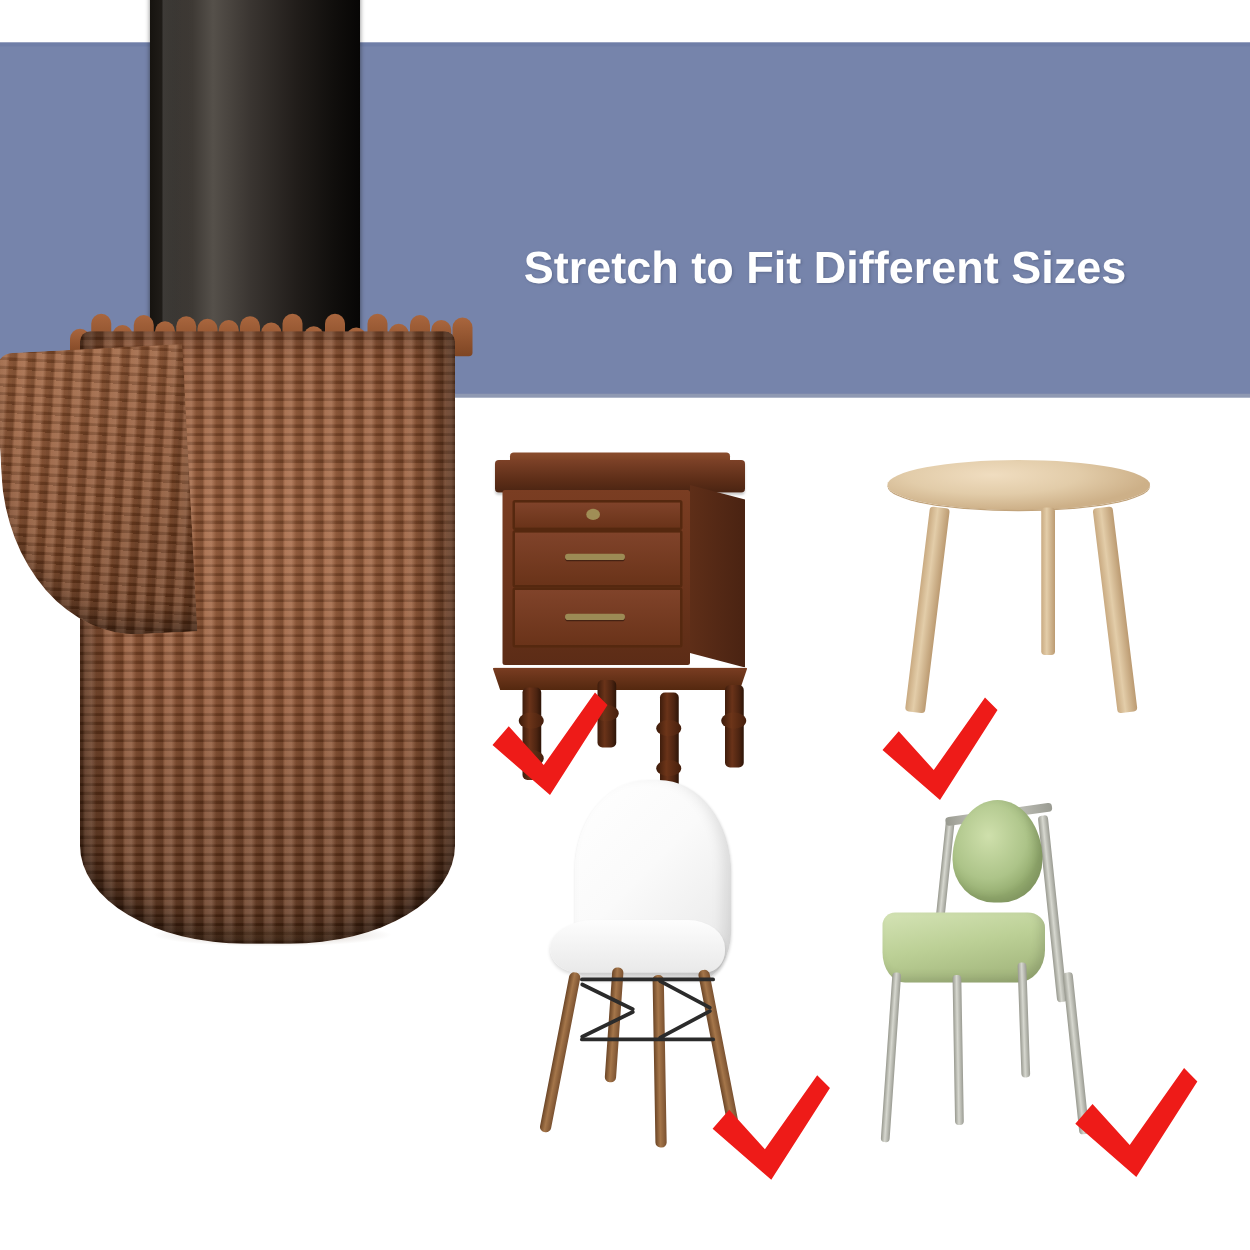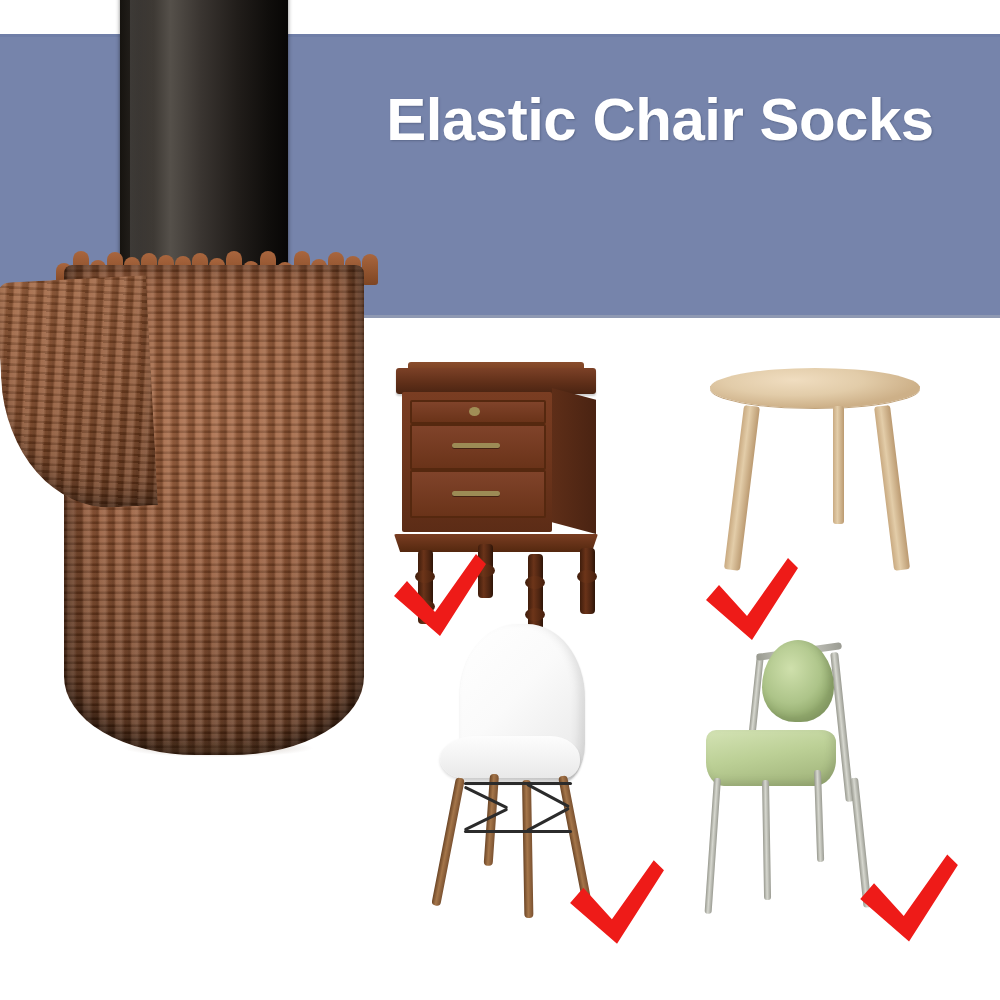--- a/index.html
+++ b/index.html
@@ -267,17 +267,17 @@
     <div class="gc-tube" style="left:114px;top:142px;width:7px;height:92px;transform:rotate(-2deg);transform-origin:top;"></div>
     <div class="gc-tube" style="left:150px;top:150px;width:8px;height:130px;transform:rotate(-6deg);transform-origin:top;"></div>
   </div>
 
   <div class="check" style="left:856px;top:852px;">
     <svg width="104" height="92" viewBox="0 0 98 86">
       <path d="M4 44 L17 29 L45 60 L86 2 L96 12 L50 84 Z" fill="#ee1b18"></path>
     </svg>
   </div>
 
-  <div class="title">Elastic Chair Socks</div>
   <div class="subtitle">
+    <span>Stretch to Fit Different Sizes</span>
   </div>
 
 </div>
 
 </body></html>

